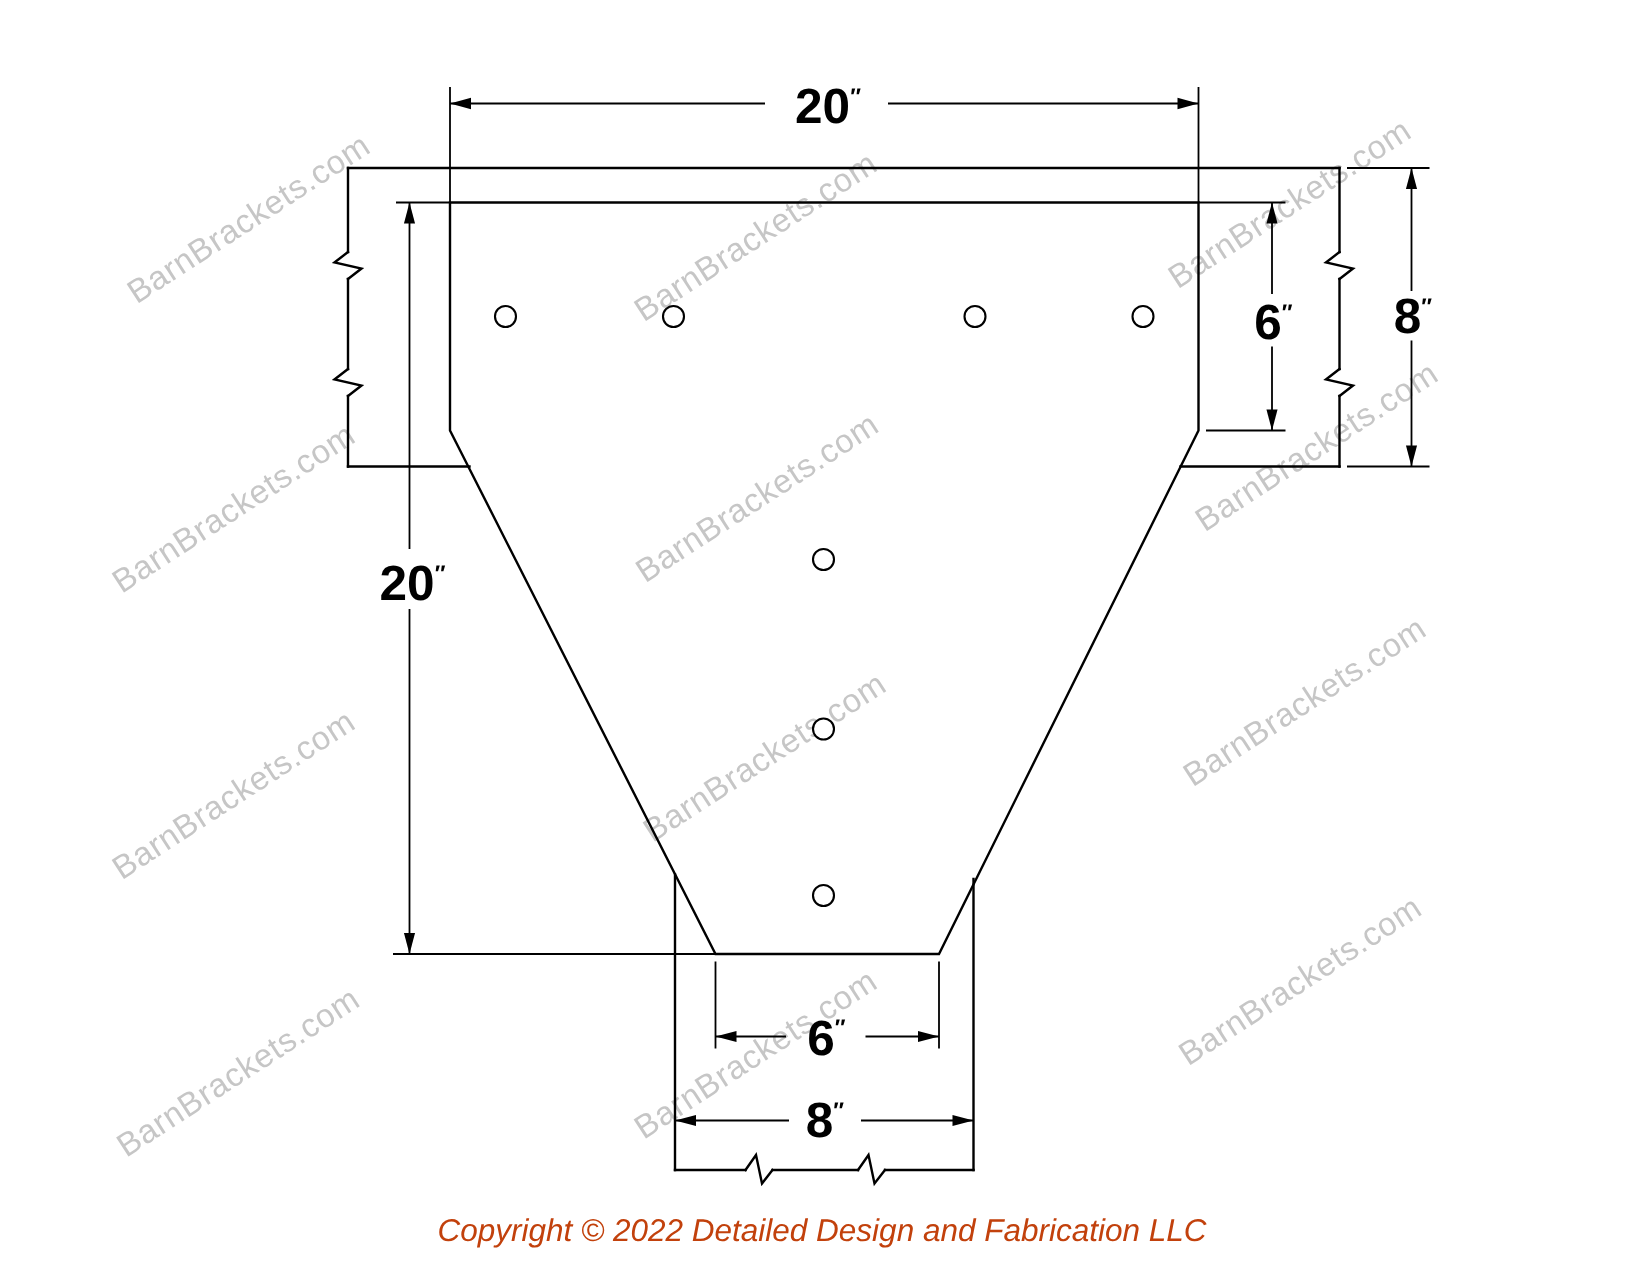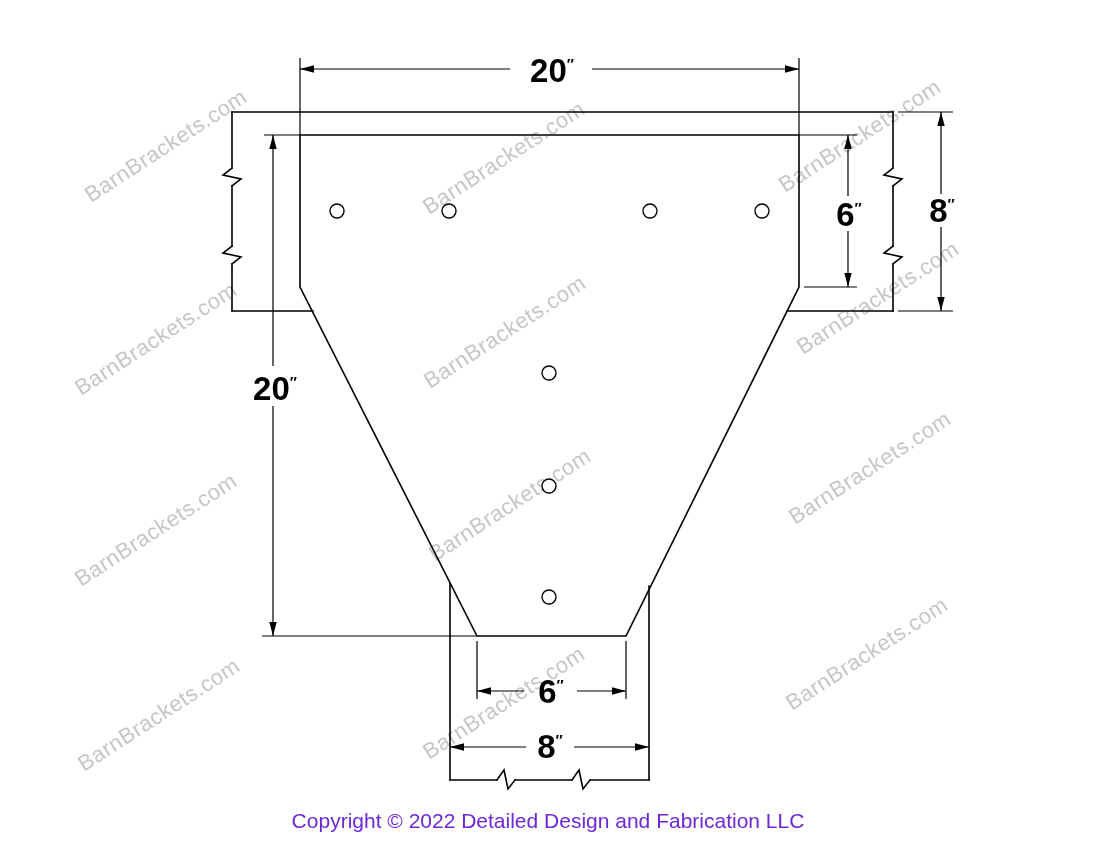--- a/index.html
+++ b/index.html
@@ -19,21 +19,21 @@
   .arrow { fill:#000; stroke:none; }
   .hole { fill:#ffffff; stroke:#000; stroke-width:1.4; }
   text.dim-label {
     font-family:"Liberation Sans","DejaVu Sans",sans-serif;
     font-size:33px; font-weight:bold; fill:#000;
   }
   tspan.unit { font-size:15px; font-weight:bold; }
   .copyright {
     position:absolute; z-index:3; left:548px; top:809px;
     transform:translateX(-50%);
-    font-size:21px; color:#6d28d9; white-space:nowrap;
+    font-size:21px; color:#c2410c; white-space:nowrap;font-style:italic;
   }
 </style>
 </head>
 <body>
 
 <div id="canvas">
 
   <div>
     <span class="watermark" style="left:166px; top:146px;">BarnBrackets.com</span>
     <span class="watermark" style="left:504px; top:158px;">BarnBrackets.com</span>

